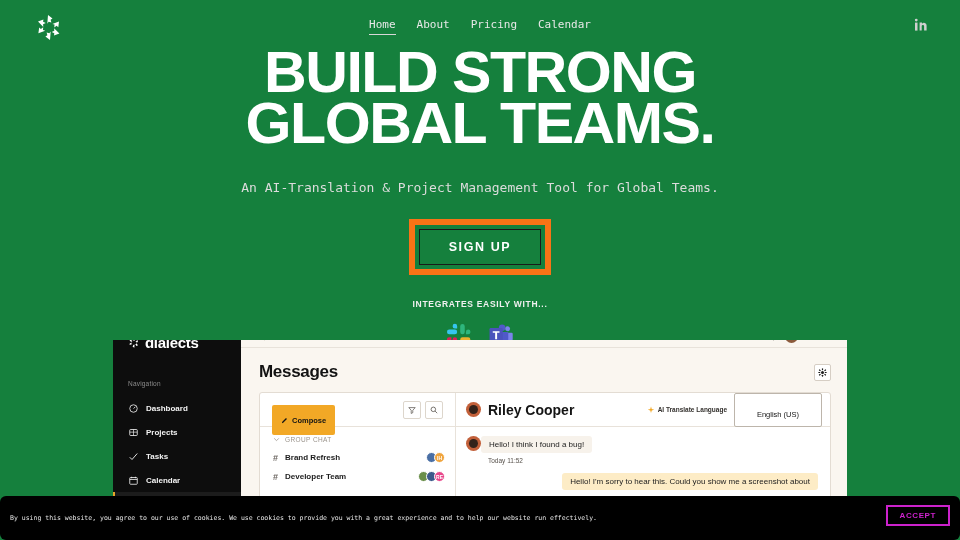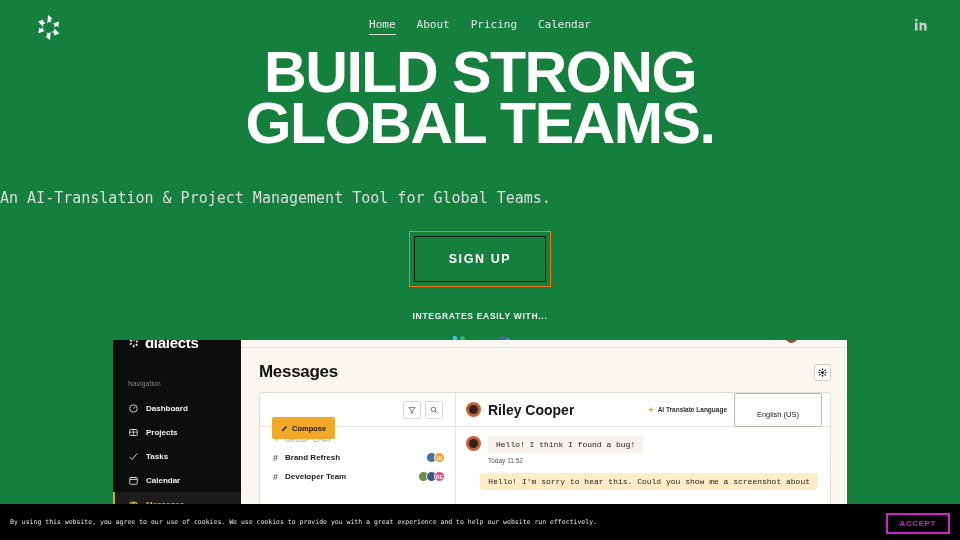--- a/index.html
+++ b/index.html
@@ -39,28 +39,28 @@
     color: #ffffff;
     font-family: "Liberation Sans", sans-serif;
     font-weight: bold;
     font-size: 58px;
     line-height: 51px;
     letter-spacing: -1.5px;
     transform: scaleX(1.02);
   }
   .headline .l2 { display: block; }
   .subtitle {
-    margin-top: 41px; 
+    margin-top: 32px; text-align: center;
     font-family: "DejaVu Sans Mono", monospace;
-    font-size: 15px; color: #dcdcdc; letter-spacing: 0px;
+    font-size: 13px; color: #dcdcdc; letter-spacing: 0px;
   }
   .cta-wrap { margin-top: 24px; display: flex; justify-content: center; }
   .cta {
     width: 142px; height: 56px;
-    border: 1px solid #f97316;
+    border: 6px solid #f97316;
     background: transparent;
     display: flex; align-items: center; justify-content: center;
     position: relative;
     cursor: pointer;
   }
   .cta-inner {
     position: absolute; left: 4px; top: 4px; right: 4px; bottom: 4px;
     border: 1px solid #1a1a1a;
     display: flex; align-items: center; justify-content: center;
   }
@@ -131,21 +131,21 @@
     display: flex; align-items: center; justify-content: center;
   }
 
   .mk-panel {
     position: absolute; left: 18px; top: 66px; width: 572px; height: 340px;
     background: #ffffff; border: 1px solid #e3dcd3; border-radius: 3px; overflow: hidden;
   }
   .mk-list { position: absolute; left: 0; top: 0; width: 196px; height: 340px; border-right: 1px solid #e8e2da; }
   .mk-list-head { position: relative; height: 34px; border-bottom: 1px solid #e8e2da; }
   .mk-compose {
-    position: absolute; left: 12px; top: 24px; height: 22px; padding: 0 9px;
+    position: absolute; left: 12px; top: 12px; height: 30px; padding: 0 9px;
     background: #f2a826; border-radius: 2px; display: flex; align-items: center; gap: 4px;
     color: #141414; font-size: 7.5px; font-weight: bold;
   }
   .mk-iconbtn {
     position: absolute; top: 8px; width: 18px; height: 18px;
     border: 1px solid #ddd6cc; border-radius: 2px; background: #fff;
     display: flex; align-items: center; justify-content: center;
   }
   .mk-iconbtn.f { right: 34px; }
   .mk-iconbtn.s { right: 12px; }
@@ -160,30 +160,30 @@
   .mk-thread-head { height: 34px; border-bottom: 1px solid #e8e2da; display: flex; align-items: center; padding: 0 10px; gap: 7px; }
   .mk-av { width: 15px; height: 15px; border-radius: 50%; background: #c2603a; position: relative; overflow: hidden; flex: 0 0 15px; }
   .mk-av::after { content:''; position:absolute; left:3px; top:2.5px; width:9px; height:9px; border-radius:50%; background:#33221a; }
   .mk-person { font-size: 14px; font-weight: bold; color: #141414; flex: 1; }
   .mk-tr-label { font-size: 6.5px; font-weight: bold; color: #33302d; display: flex; align-items: center; gap: 3px; }
   .mk-select {
     width: 88px; height: 17px; border: 1px solid #bdb5ab; border-radius: 2px; background: #fff;
     display: flex; align-items: center; justify-content: space-between; padding: 16px 5px;
     font-size: 7.5px; color: #141414; flex-direction: column;
   }
-  .mk-msgrow { display: flex; gap: 7px; padding: 9px 10px 0 10px; font-family: Liberation Mono, monospace; }
+  .mk-msgrow { display: flex; padding: 9px 10px 0 10px; }
   .mk-bubble { background: #f7f2eb; border-radius: 3px; padding: 4px 8px; font-size: 8px; color: #1c1c1c; }
   .mk-time { font-size: 6.5px; color: #58524c; padding: 4px 0 0 32px; }
   .mk-msgrow.right { justify-content: flex-end; padding-right: 14px; }
   .mk-bubble.warm { background: #fdecc6; text-align: right; }
 
   
   .cookie {
-    position: absolute; left: 0; bottom: 0; width: 960px; height: 36px;
-    background: #000000; display: flex; align-items: center; z-index: 60;
+    position: absolute; left: 0; bottom: 0; width: 960px; height: 44px;
+    background: #000000; display: flex; align-items: center; z-index: 60; border-radius: 6px;
   }
   .cookie-text {
     margin-left: 10px;
     font-family: "DejaVu Sans Mono", monospace;
     font-size: 6.5px; color: #e6e6e6; letter-spacing: 0px;
   }
   .accept {
     position: absolute; right: 10px; top: 9px;
     border: 2px solid #cc22cc; background: transparent;
     color: #cc22cc; font-weight: bold; font-size: 8px; letter-spacing: 0.6px;

